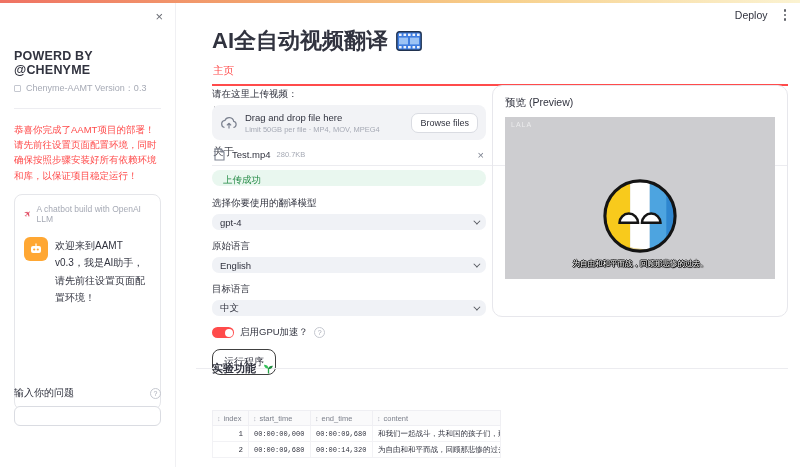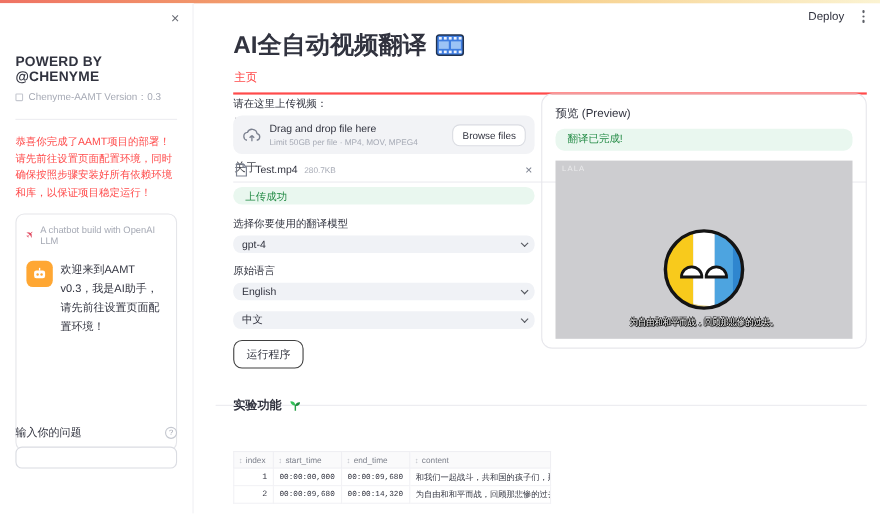--- a/index.html
+++ b/index.html
@@ -211,25 +211,33 @@
       <span>gpt-4</span>
       <span class="chev"></span>
     </div>
 
     <div class="w-label">原始语言</div>
     <div class="select">
       <span>English</span>
       <span class="chev"></span>
     </div>
 
+    <div class="w-label">目标语言</div>
     <div class="select">
       <span>中文</span>
       <span class="chev"></span>
     </div>
 
+    <div class="toggle-row">
+      <span class="toggle">
+          <span class="knob"></span>
+        </span>
+      <span class="toggle-label">启用GPU加速？</span>
+      <span class="help-circle">?</span>
+    </div>
 
     <button class="run-btn">运行程序</button>
   </div>
 
   <div class="divider"></div>
 
   <div class="exp-title">
     <span>实验功能</span>
     <svg width="13" height="13" viewBox="0 0 13 13">
       <path d="M6.5 11.5 V6" stroke="#27a146" stroke-width="1.3" fill="none"></path>
@@ -264,21 +272,20 @@
         <td class="num">2</td>
         <td class="mono">00:00:09,680</td>
         <td class="mono">00:00:14,320</td>
         <td>为自由和和平而战，回顾那悲惨的过去。</td>
       </tr>
     </tbody>
   </table>
 
   <div class="preview">
     <div class="pv-title">预览 (Preview)</div>
-    <div class="pv-alert">翻译已完成!</div>
     <div class="video">
       <span class="watermark">LALA</span>
       <svg class="ball" width="78" height="78" viewBox="0 0 80 80">
         <defs>
             <clipPath id="ballclip">
               <circle cx="40" cy="40" r="36"></circle>
             </clipPath>
           </defs>
         <g clip-path="url(#ballclip)">
           <rect x="0" y="0" width="30" height="80" fill="#f8ca1c"></rect>

